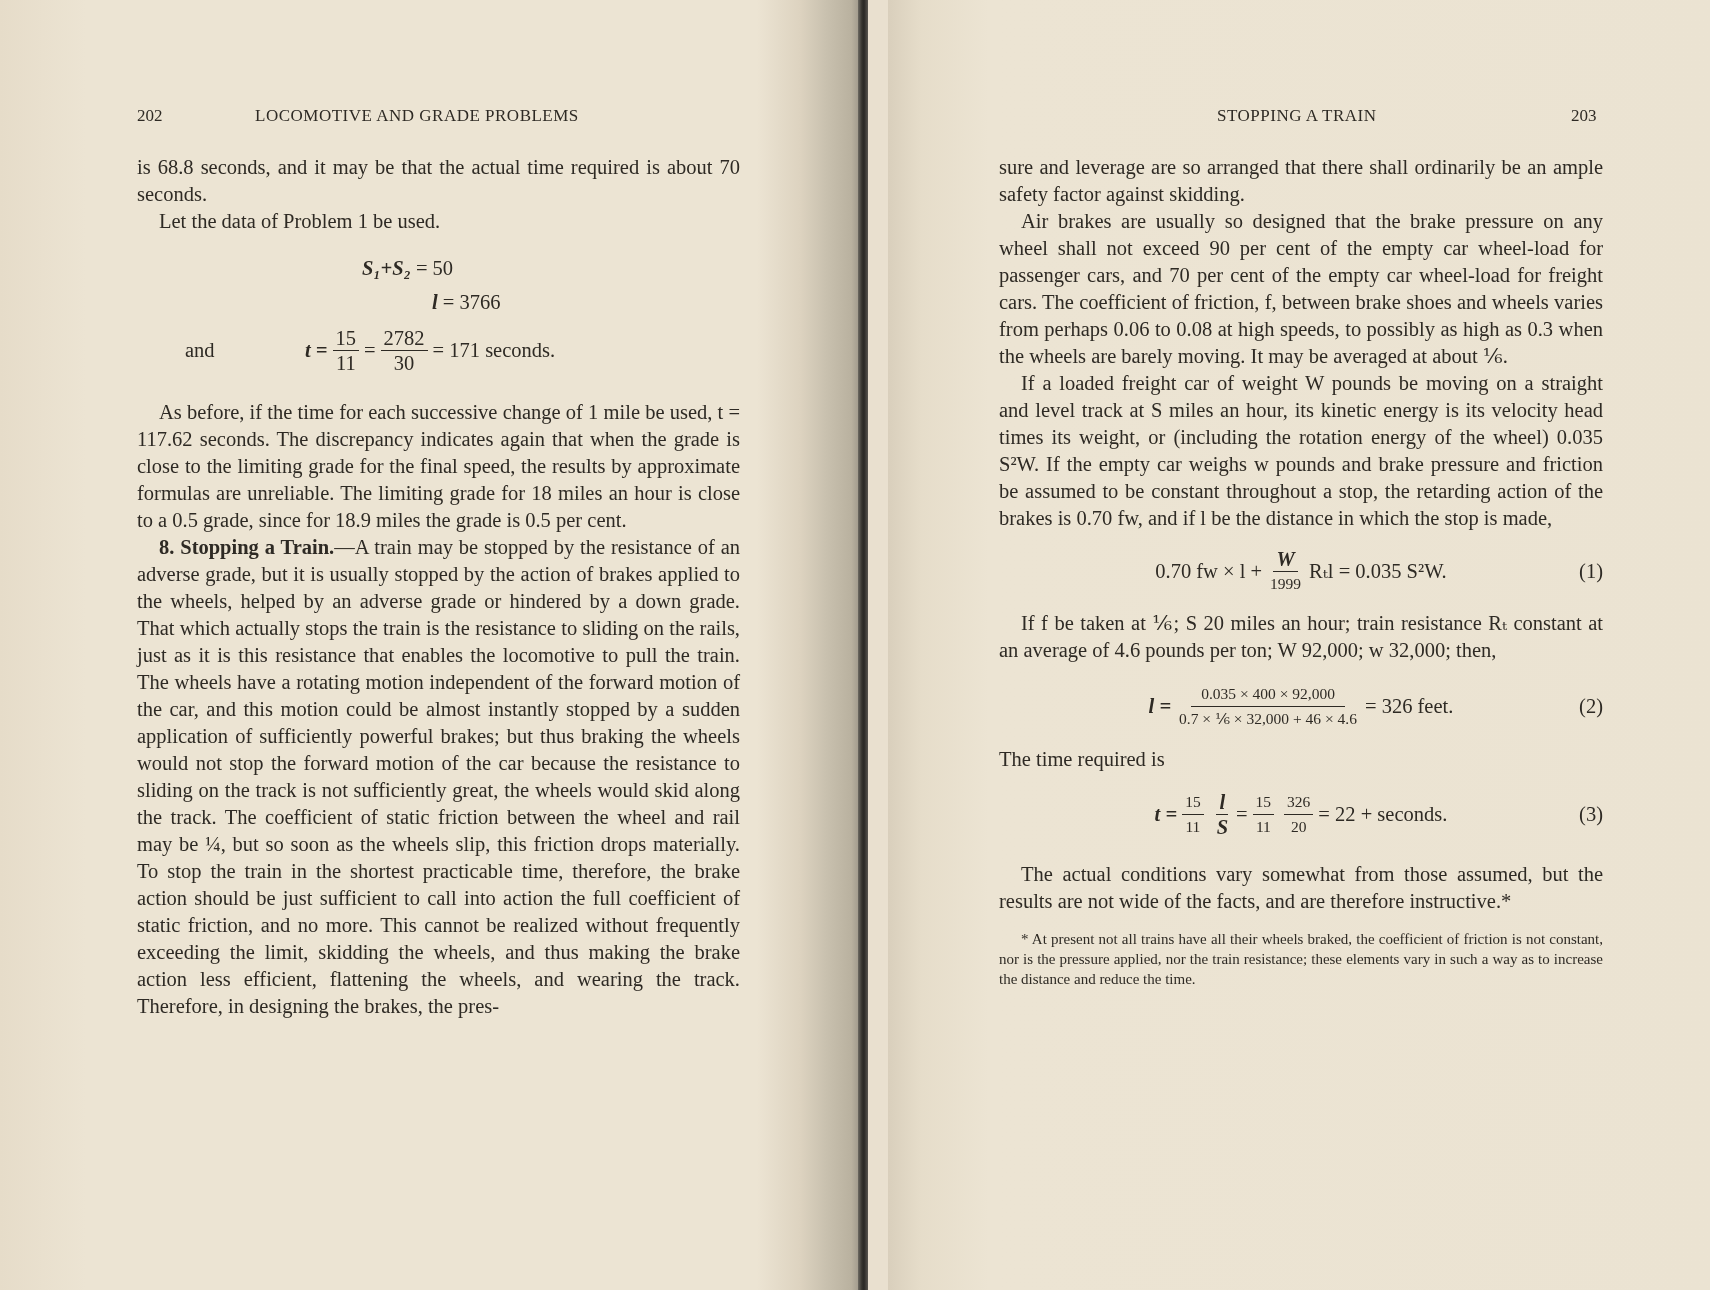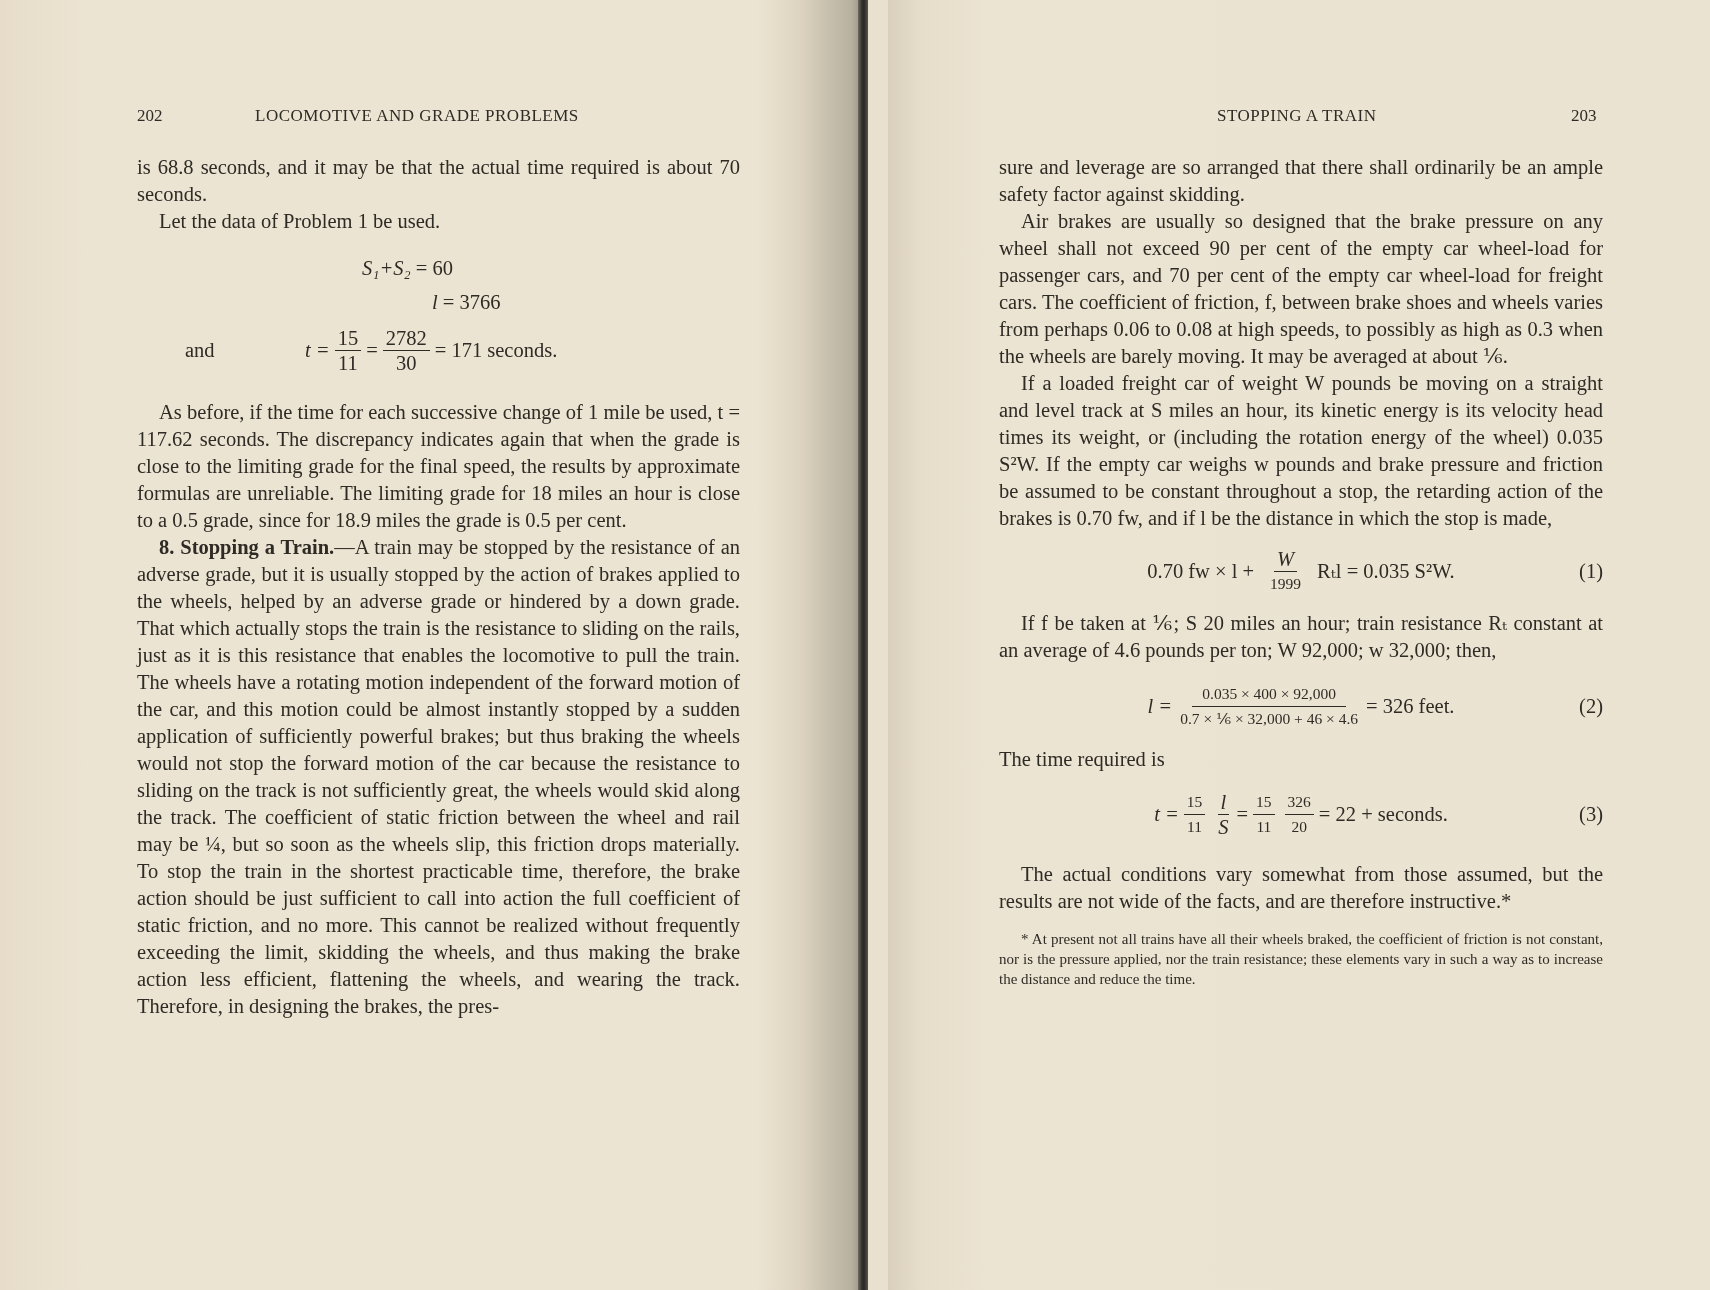--- a/index.html
+++ b/index.html
@@ -39,42 +39,42 @@
   .indent { text-indent: 22px; }
   .eq {
     display: flex; align-items: center; justify-content: center;
     position: relative; font-size: 20.5px;
   }
   .eqnum { position: absolute; right: 0; }
   .eqleft { position: absolute; left: 0; margin-left: 48px; }
   .frac { display: inline-flex; flex-direction: column; align-items: center; margin: 0 5px; vertical-align: middle; }
   .frac .num { border-bottom: 1.2px solid #2e2a24; padding: 0 3px; line-height: 24px; }
   .frac .den { line-height: 24px; padding: 0 3px; }
-  i { font-style: italic; }
+  i { font-style: italic; font-weight: bold; }
   b { font-weight: bold; }
   .small { font-size: 15.5px; line-height: 20px; }
   .footnote { font-size: 15px; line-height: 20px; text-align: justify; }
 </style>
 </head>
 <body>
 
 <div class="spread">
 
   <div class="page left">
     <div class="pagenum" style="left:137px;">202</div>
     <div class="header" style="left:255px;">LOCOMOTIVE AND GRADE PROBLEMS</div>
 
     <div class="column">
       <p>is 68.8 seconds, and it may be that the actual time required is about 70 seconds.</p>
       <p class="indent">Let the data of Problem 1 be used.</p>
 
       <div style="height:16px"></div>
       <div class="eq" style="justify-content:flex-start; padding-left:225px; height:34px;">
         <i>S₁+S₂</i>&nbsp;
-        <span>= 60</span>
+        <span>= 50</span>
       </div>
       <div class="eq" style="justify-content:flex-start; padding-left:295px; height:34px;">
         <i>l</i>&nbsp;
         <span>= 3766</span>
       </div>
       <div class="eq" style="justify-content:flex-start; padding-left:168px; height:62px;">
         <span class="eqleft">and</span>
         <i>t =</i>
         <span class="frac">
           <span class="num">15</span>
@@ -99,21 +99,21 @@
   <div class="page right">
     <div class="header" style="left:329px;">STOPPING A TRAIN</div>
     <div class="pagenum" style="left:683px;">203</div>
 
     <div class="column">
       <p>sure and leverage are so arranged that there shall ordinarily be an ample safety factor against skidding.</p>
       <p class="indent">Air brakes are usually so designed that the brake pressure on any wheel shall not exceed 90 per cent of the empty car wheel-load for passenger cars, and 70 per cent of the empty car wheel-load for freight cars. The coefficient of friction, f, between brake shoes and wheels varies from perhaps 0.06 to 0.08 at high speeds, to possibly as high as 0.3 when the wheels are barely moving. It may be averaged at about ⅙.</p>
       <p class="indent">If a loaded freight car of weight W pounds be moving on a straight and level track at S miles an hour, its kinetic energy is its velocity head times its weight, or (including the rotation energy of the wheel) 0.035 S²W. If the empty car weighs w pounds and brake pressure and friction be assumed to be constant throughout a stop, the retarding action of the brakes is 0.70 fw, and if l be the distance in which the stop is made,</p>
 
       <div style="height:10px"></div>
-      <div class="eq" style="height:58px;gap:8px;">
+      <div class="eq" style="height:58px;">
         <span>0.70 fw × l +</span>
         <span class="frac">
           <i class="num">W</i>
           <span class="den small">1999</span>
         </span>
         <span>Rₜl = 0.035 S²W.</span>
         <span class="eqnum">(1)</span>
       </div>
       <div style="height:10px"></div>
 

